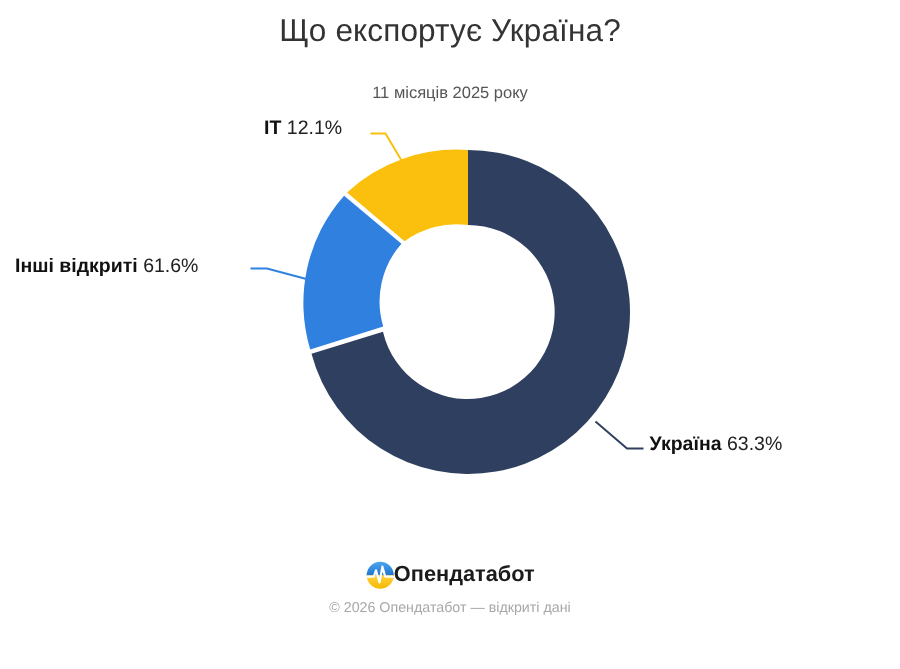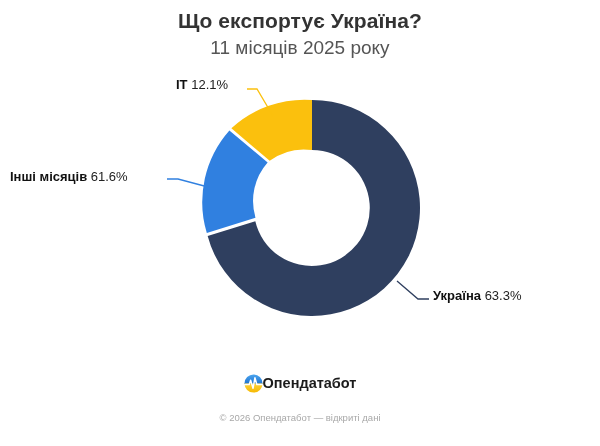--- a/index.html
+++ b/index.html
@@ -28,29 +28,29 @@
     position: absolute;
     top: 0;
     left: 0;
     width: 600px;
     text-align: center;
   }
   .chart-title {
     margin: 0;
     padding-top: 8px;
     font-size: 21px;
-    font-weight: bold;
+    font-weight: normal;
     color: #333333;
     letter-spacing: 0.1px;
     line-height: 26px;
   }
   .chart-subtitle {
-    margin: 0;
+    margin: 14px;
     padding-top: 5px;
-    font-size: 19px;
+    font-size: 11px;
     font-weight: normal;
     color: #555555;
     line-height: 18px;
   }
 
   
   .donut-svg {
     position: absolute;
     top: 0;
     left: 0;
@@ -106,21 +106,21 @@
   }
   .brand-name {
     font-size: 14.5px;
     font-weight: bold;
     color: #1b1b1b;
     line-height: 19px;
   }
   .copyright {
     position: absolute;
     left: 0;
-    top: 412px;
+    top: 400px;
     width: 600px;
     text-align: center;
     font-size: 9.5px;
     color: #a8a8a8;
     line-height: 12px;
   }
 </style>
 </head>
 <body>
 
@@ -156,21 +156,21 @@
     <path fill="none" stroke="#3080E0" stroke-width="1.3" d="M 208 187 L 178 179 L 167 179"></path>
 
     <path fill="none" stroke="#2F3F5F" stroke-width="1.3" d="M 397 281 L 418 299 L 429 299"></path>
   </svg>
 
   <div class="slice-label label-it">
     <span class="cat">IT</span><span>&nbsp;</span><span class="pct">12.1%</span>
   </div>
 
   <div class="slice-label label-other">
-    <span class="cat">Інші місяців</span><span>&nbsp;</span><span class="pct">61.6%</span>
+    <span class="cat">Інші відкриті</span><span>&nbsp;</span><span class="pct">61.6%</span>
   </div>
 
   <div class="slice-label label-goods">
     <span class="cat">Україна</span><span>&nbsp;</span><span class="pct">63.3%</span>
   </div>
 
   <div class="brand">
     <svg class="brand-logo" viewBox="0 0 40 40">
       <defs>
         <clipPath id="logoClip">

